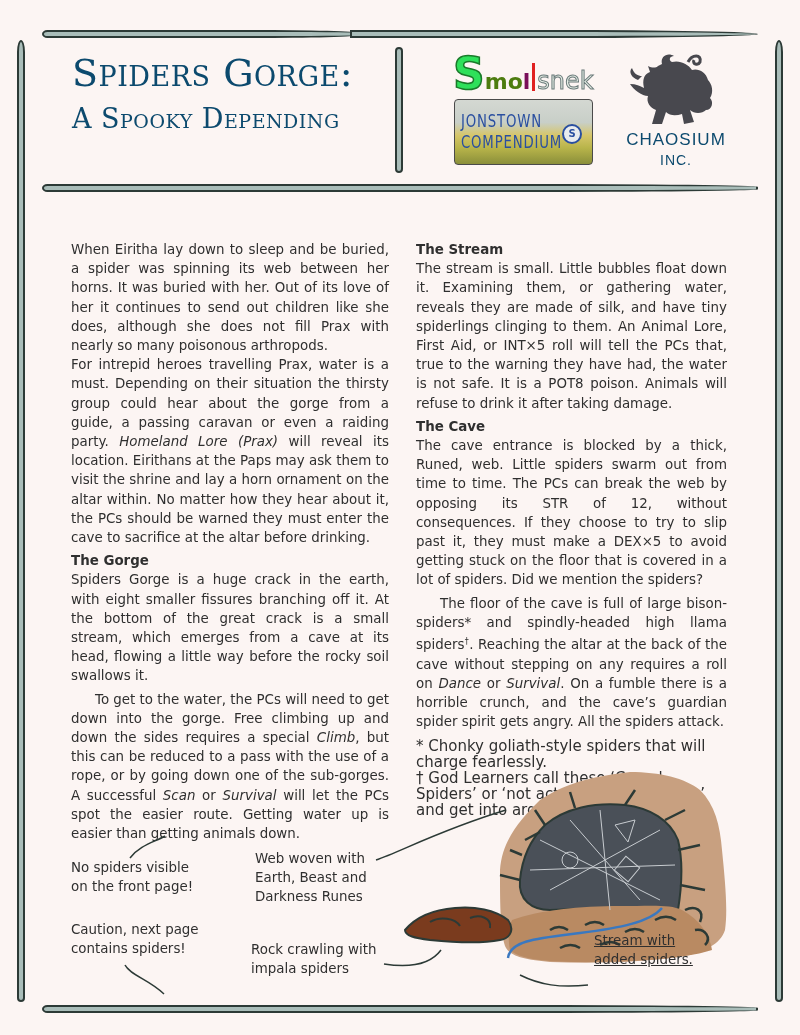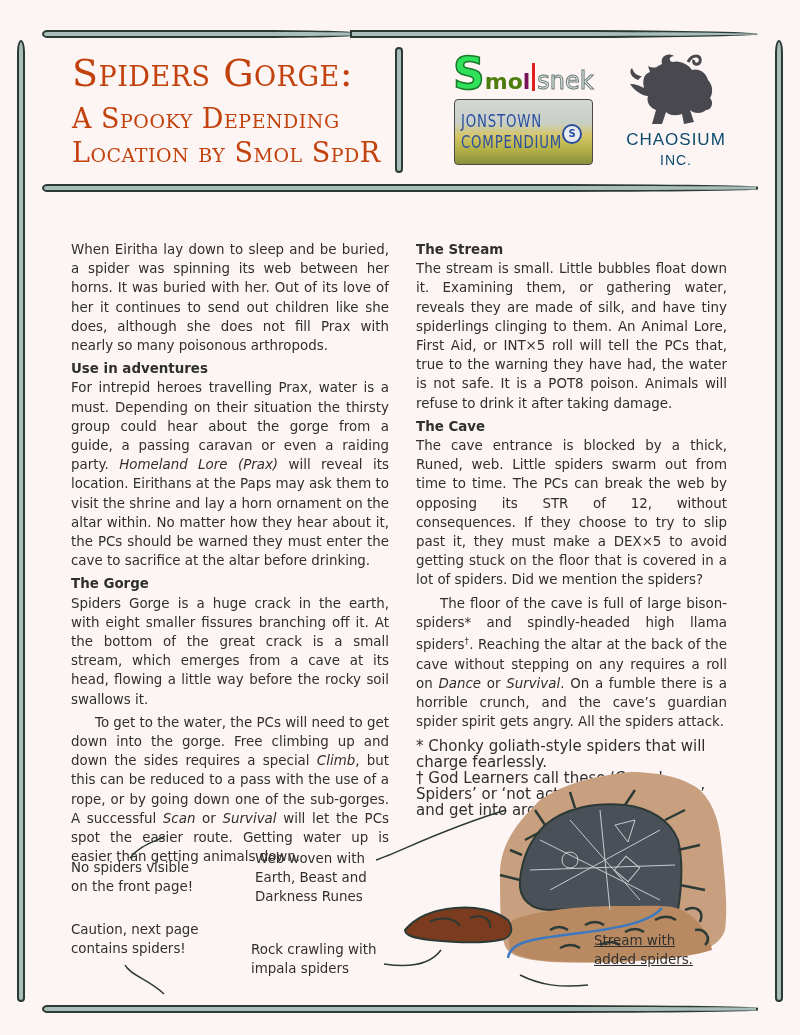--- a/index.html
+++ b/index.html
@@ -17,21 +17,21 @@
   .vbar {
     position: absolute; width: 8px;
     background: #a9bdb9; border: 2px solid #2c3a36;
     border-radius: 50% 50% 4px 4px / 12px 12px 4px 4px;
     box-sizing: border-box;
   }
   .vbar.pill { border-radius: 4px; }
 
   .title {
     position: absolute; left: 72px; top: 54px;
-    font-family: "DejaVu Serif", serif; color: #c2410c;
+    font-family: "DejaVu Serif", serif; color: #0c4a6e;
     font-variant: small-caps; letter-spacing: 0.5px; line-height: 1;
   }
   .title .t1 { font-size: 38px; display: block; }
   .title .t2 { font-size: 27px; display: block; margin-top: 10px; line-height: 34px; }
 
   .logo-smol {
     position: absolute; left: 453px; top: 52px;
     font-family: "DejaVu Sans", sans-serif; font-weight: bold; line-height: 1;
   }
   .logo-smol .s { font-size: 44px; color: #2ee05a; -webkit-text-stroke: 1.5px #1a7a2a; }
@@ -77,21 +77,20 @@
 <div class="hbar" style="left:42px; top:184px; width:716px; height:8px;"></div>
 <div class="hbar" style="left:42px; top:1005px; width:716px; height:8px;"></div>
 
 <div class="vbar" style="left:17px; top:40px; height:962px;"></div>
 <div class="vbar" style="left:775px; top:40px; height:962px;"></div>
 <div class="vbar pill" style="left:395px; top:47px; height:126px;"></div>
 
 <div class="title">
   <span class="t1">Spiders Gorge:</span>
   <span class="t2">A Spooky Depending</span>
-  <span class="t2" style="margin-top:0;">Location by Smol SpdR</span>
 </div>
 
 <div class="logo-smol">
   <span class="s">S</span><span class="mo">mo</span><span class="l">l</span><span class="bar-red"></span><span class="snek">snek</span>
 </div>
 
 <div class="logo-jc">
   <div class="jt">
     <div>JONSTOWN</div>
     <div>COMPENDIUM</div>
@@ -105,21 +104,20 @@
     <path fill="none" stroke="#48484e" stroke-width="3" d="M66 12 C70 4 80 4 78 12 C76 16 70 14 72 10"></path>
   </svg>
   <div class="ct">
     <div>CHAOSIUM</div>
     <div style="font-size:14px;">INC.</div>
   </div>
 </div>
 
 <div class="col col1">
   <p>When Eiritha lay down to sleep and be buried, a spider was spinning its web between her horns. It was buried with her. Out of its love of her it continues to send out children like she does, although she does not fill Prax with nearly so many poisonous arthropods.</p>
-  <h3>Use in adventures</h3>
   <p><span>For intrepid heroes travelling Prax, water is a must. Depending on their situation the thirsty group could hear about the gorge from a guide, a passing caravan or even a raiding party. </span><em>Homeland Lore (Prax)</em><span> will reveal its location. Eirithans at the Paps may ask them to visit the shrine and lay a horn ornament on the altar within. No matter how they hear about it, the PCs should be warned they must enter the cave to sacrifice at the altar before drinking.</span></p>
   <h3>The Gorge</h3>
   <p>Spiders Gorge is a huge crack in the earth, with eight smaller fissures branching off it. At the bottom of the great crack is a small stream, which emerges from a cave at its head, flowing a little way before the rocky soil swallows it.</p>
   <p class="indent"><span>To get to the water, the PCs will need to get down into the gorge. Free climbing up and down the sides requires a special </span><em>Climb</em><span>, but this can be reduced to a pass with the use of a rope, or by going down one of the sub-gorges. A successful </span><em>Scan</em><span> or </span><em>Survival</em><span> will let the PCs spot the easier route. Getting water up is easier than getting animals down.</span></p>
 </div>
 
 <div class="col col2">
   <h3 style="margin-top:0;">The Stream</h3>
   <p>The stream is small. Little bubbles float down it. Examining them, or gathering water, reveals they are made of silk, and have tiny spiderlings clinging to them. An Animal Lore, First Aid, or INT×5 roll will tell the PCs that, true to the warning they have had, the water is not safe. It is a POT8 poison. Animals will refuse to drink it after taking damage.</p>
   <h3>The Cave</h3>

